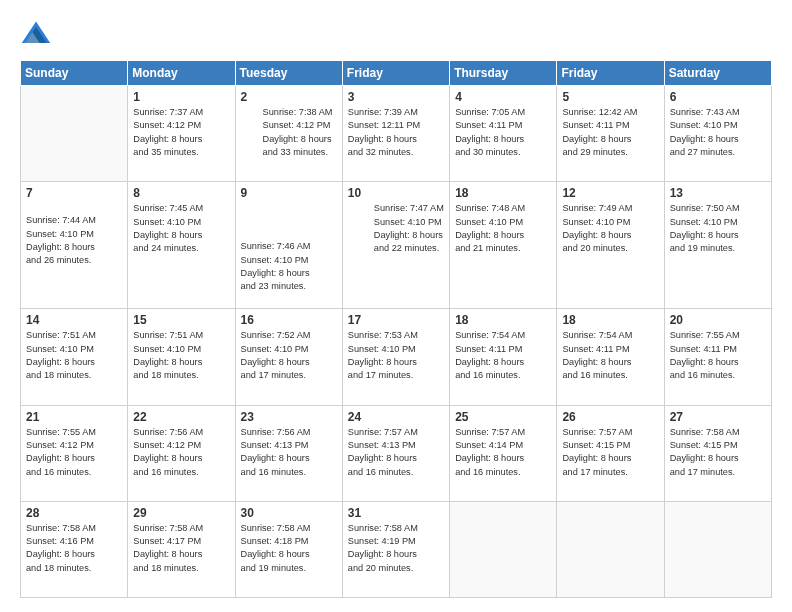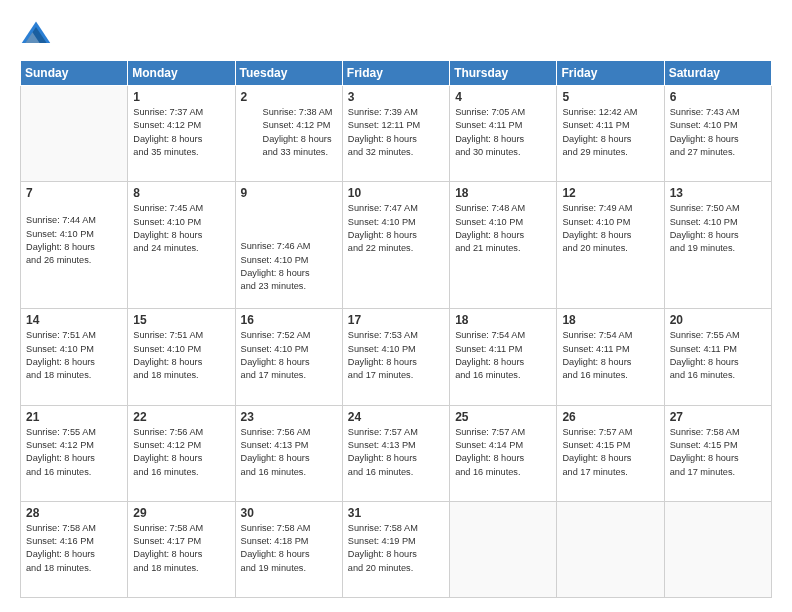--- a/index.html
+++ b/index.html
@@ -197,21 +197,21 @@
           </td>
           <td>
             <span class="day-number">9</span>
             <div class="day-info" style="white-space: pre-line; margin-top: 40px;">Sunrise: 7:46 AM
 Sunset: 4:10 PM
 Daylight: 8 hours
 and 23 minutes.</div>
           </td>
           <td>
             <span class="day-number">10</span>
-            <div class="day-info" style="white-space: pre-line;">Sunrise: 7:47 AM
+            <div class="day-info" style="white-space: pre-line; margin-left: 26px;">Sunrise: 7:47 AM
 Sunset: 4:10 PM
 Daylight: 8 hours
 and 22 minutes.</div>
           </td>
           <td>
             <span class="day-number">18</span>
             <div class="day-info" style="white-space: pre-line;">Sunrise: 7:48 AM
 Sunset: 4:10 PM
 Daylight: 8 hours
 and 21 minutes.</div>

